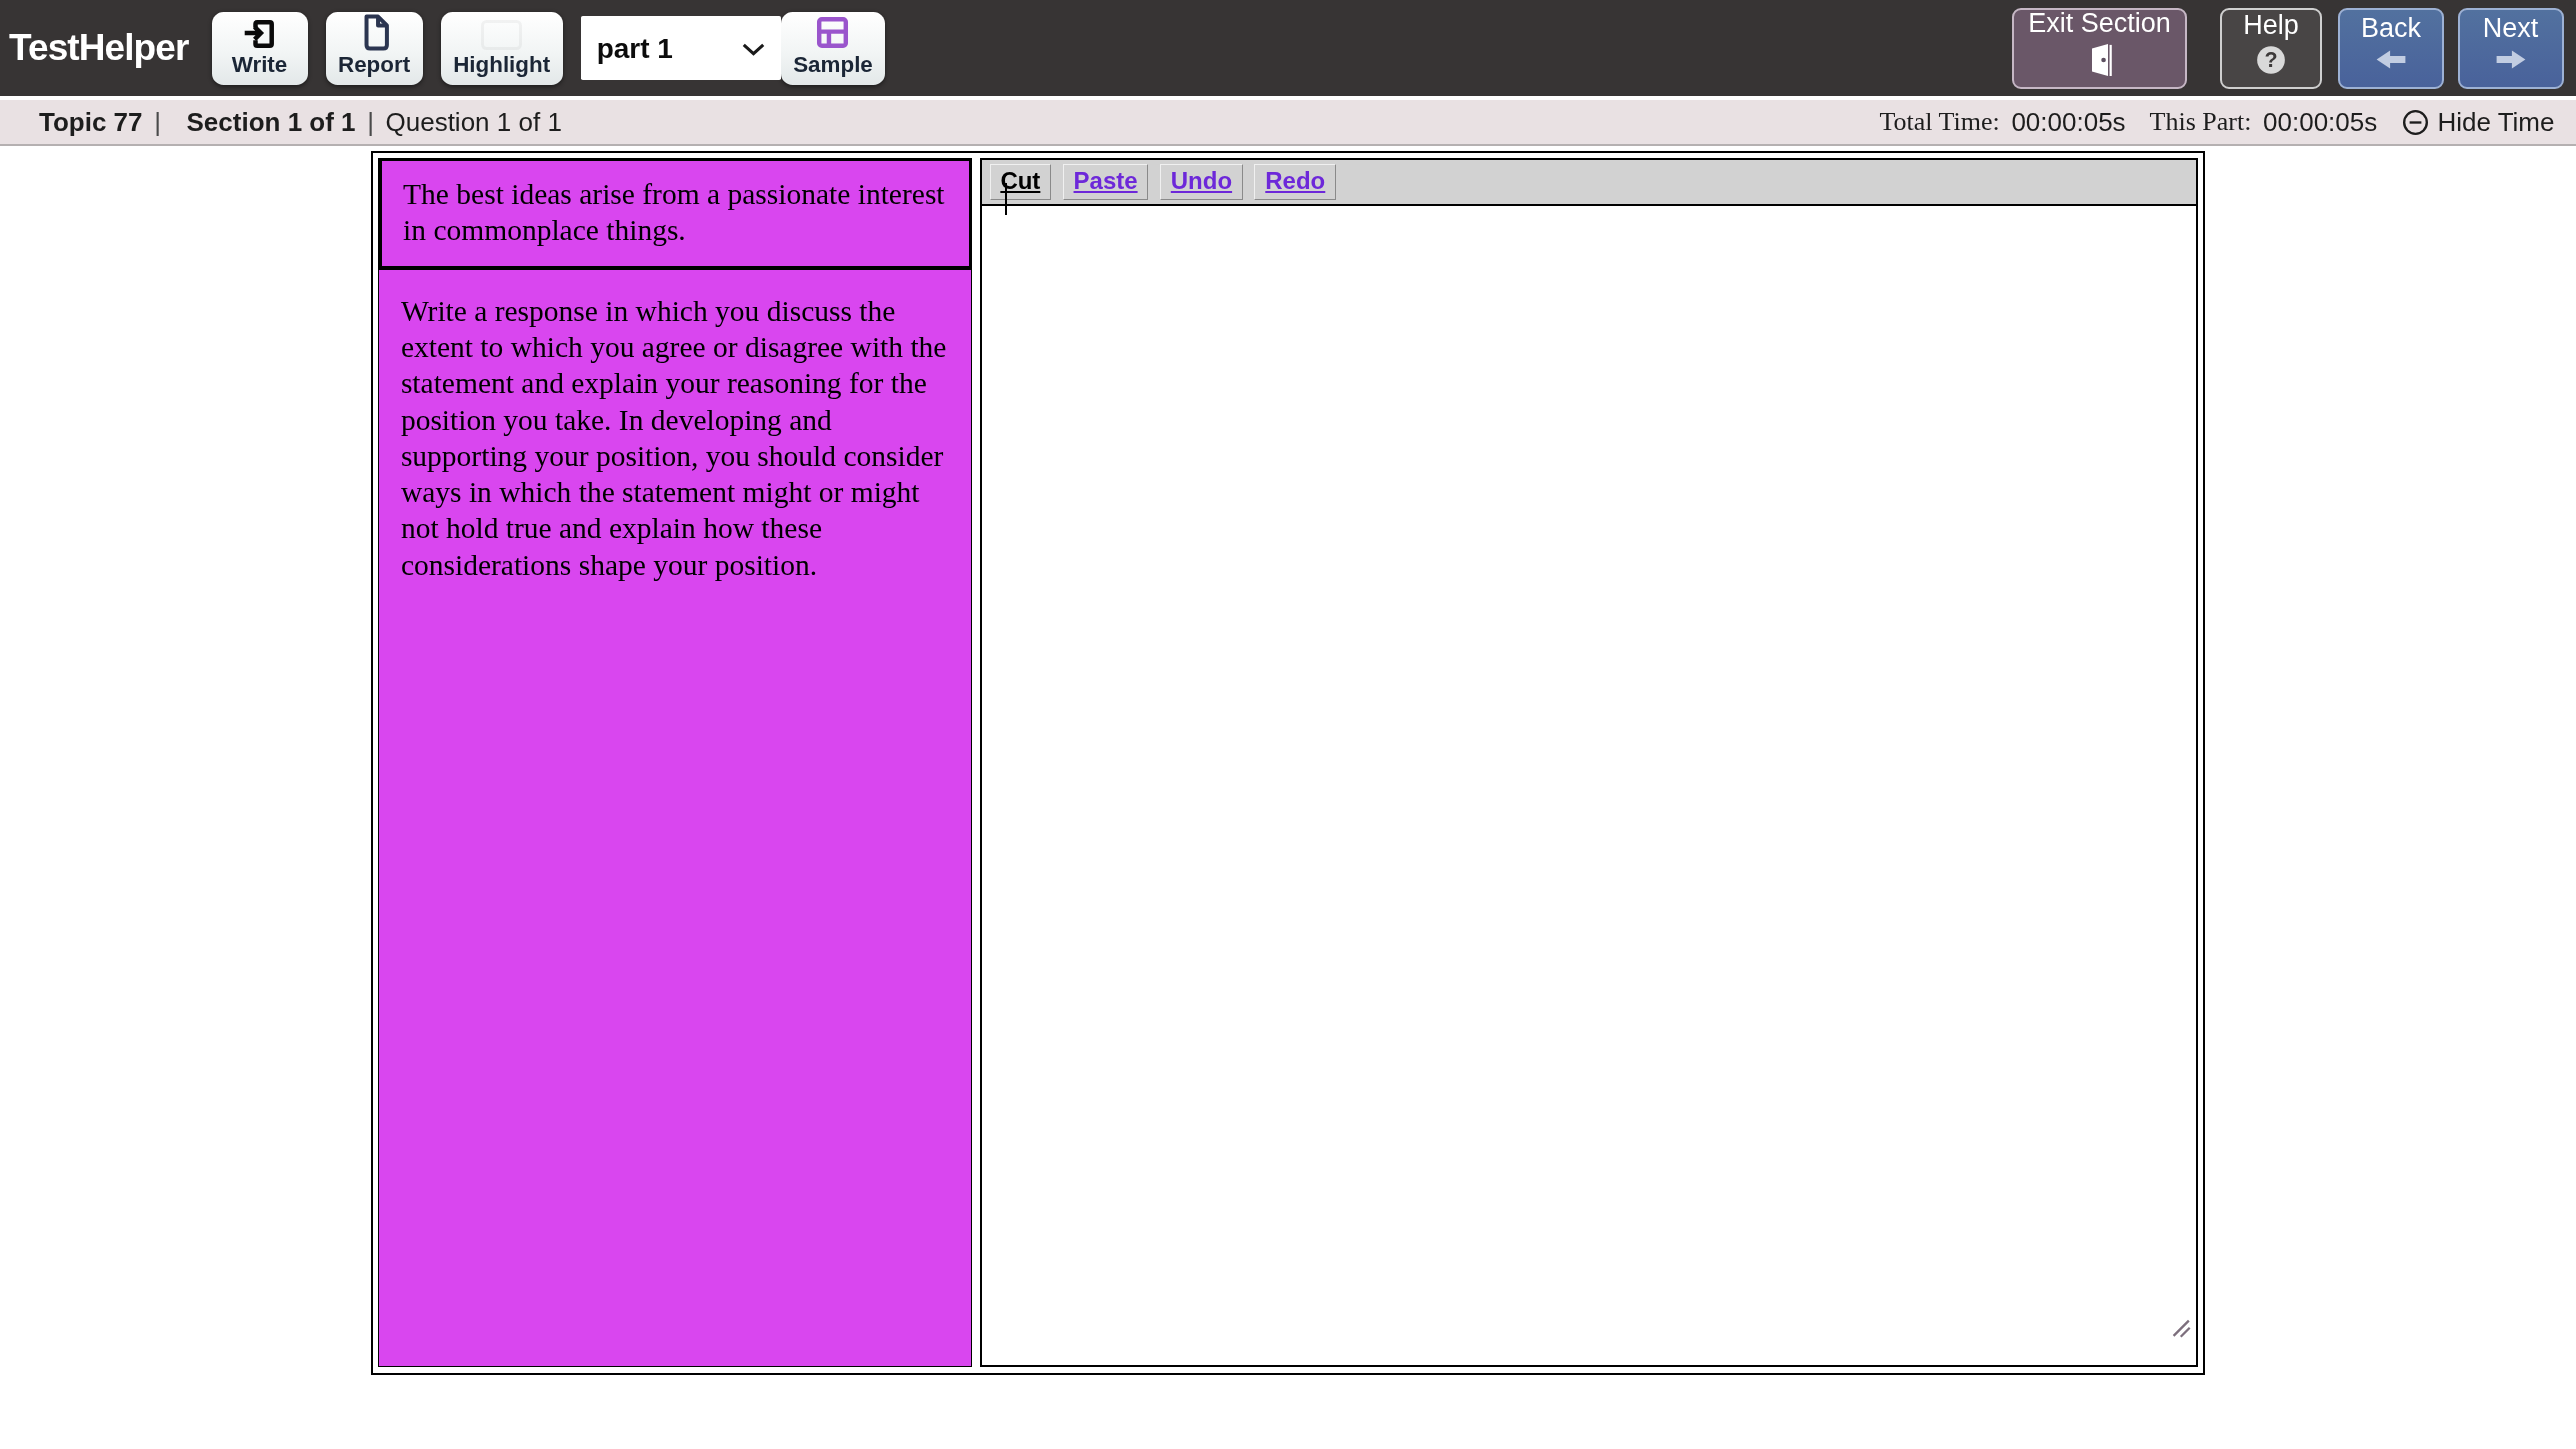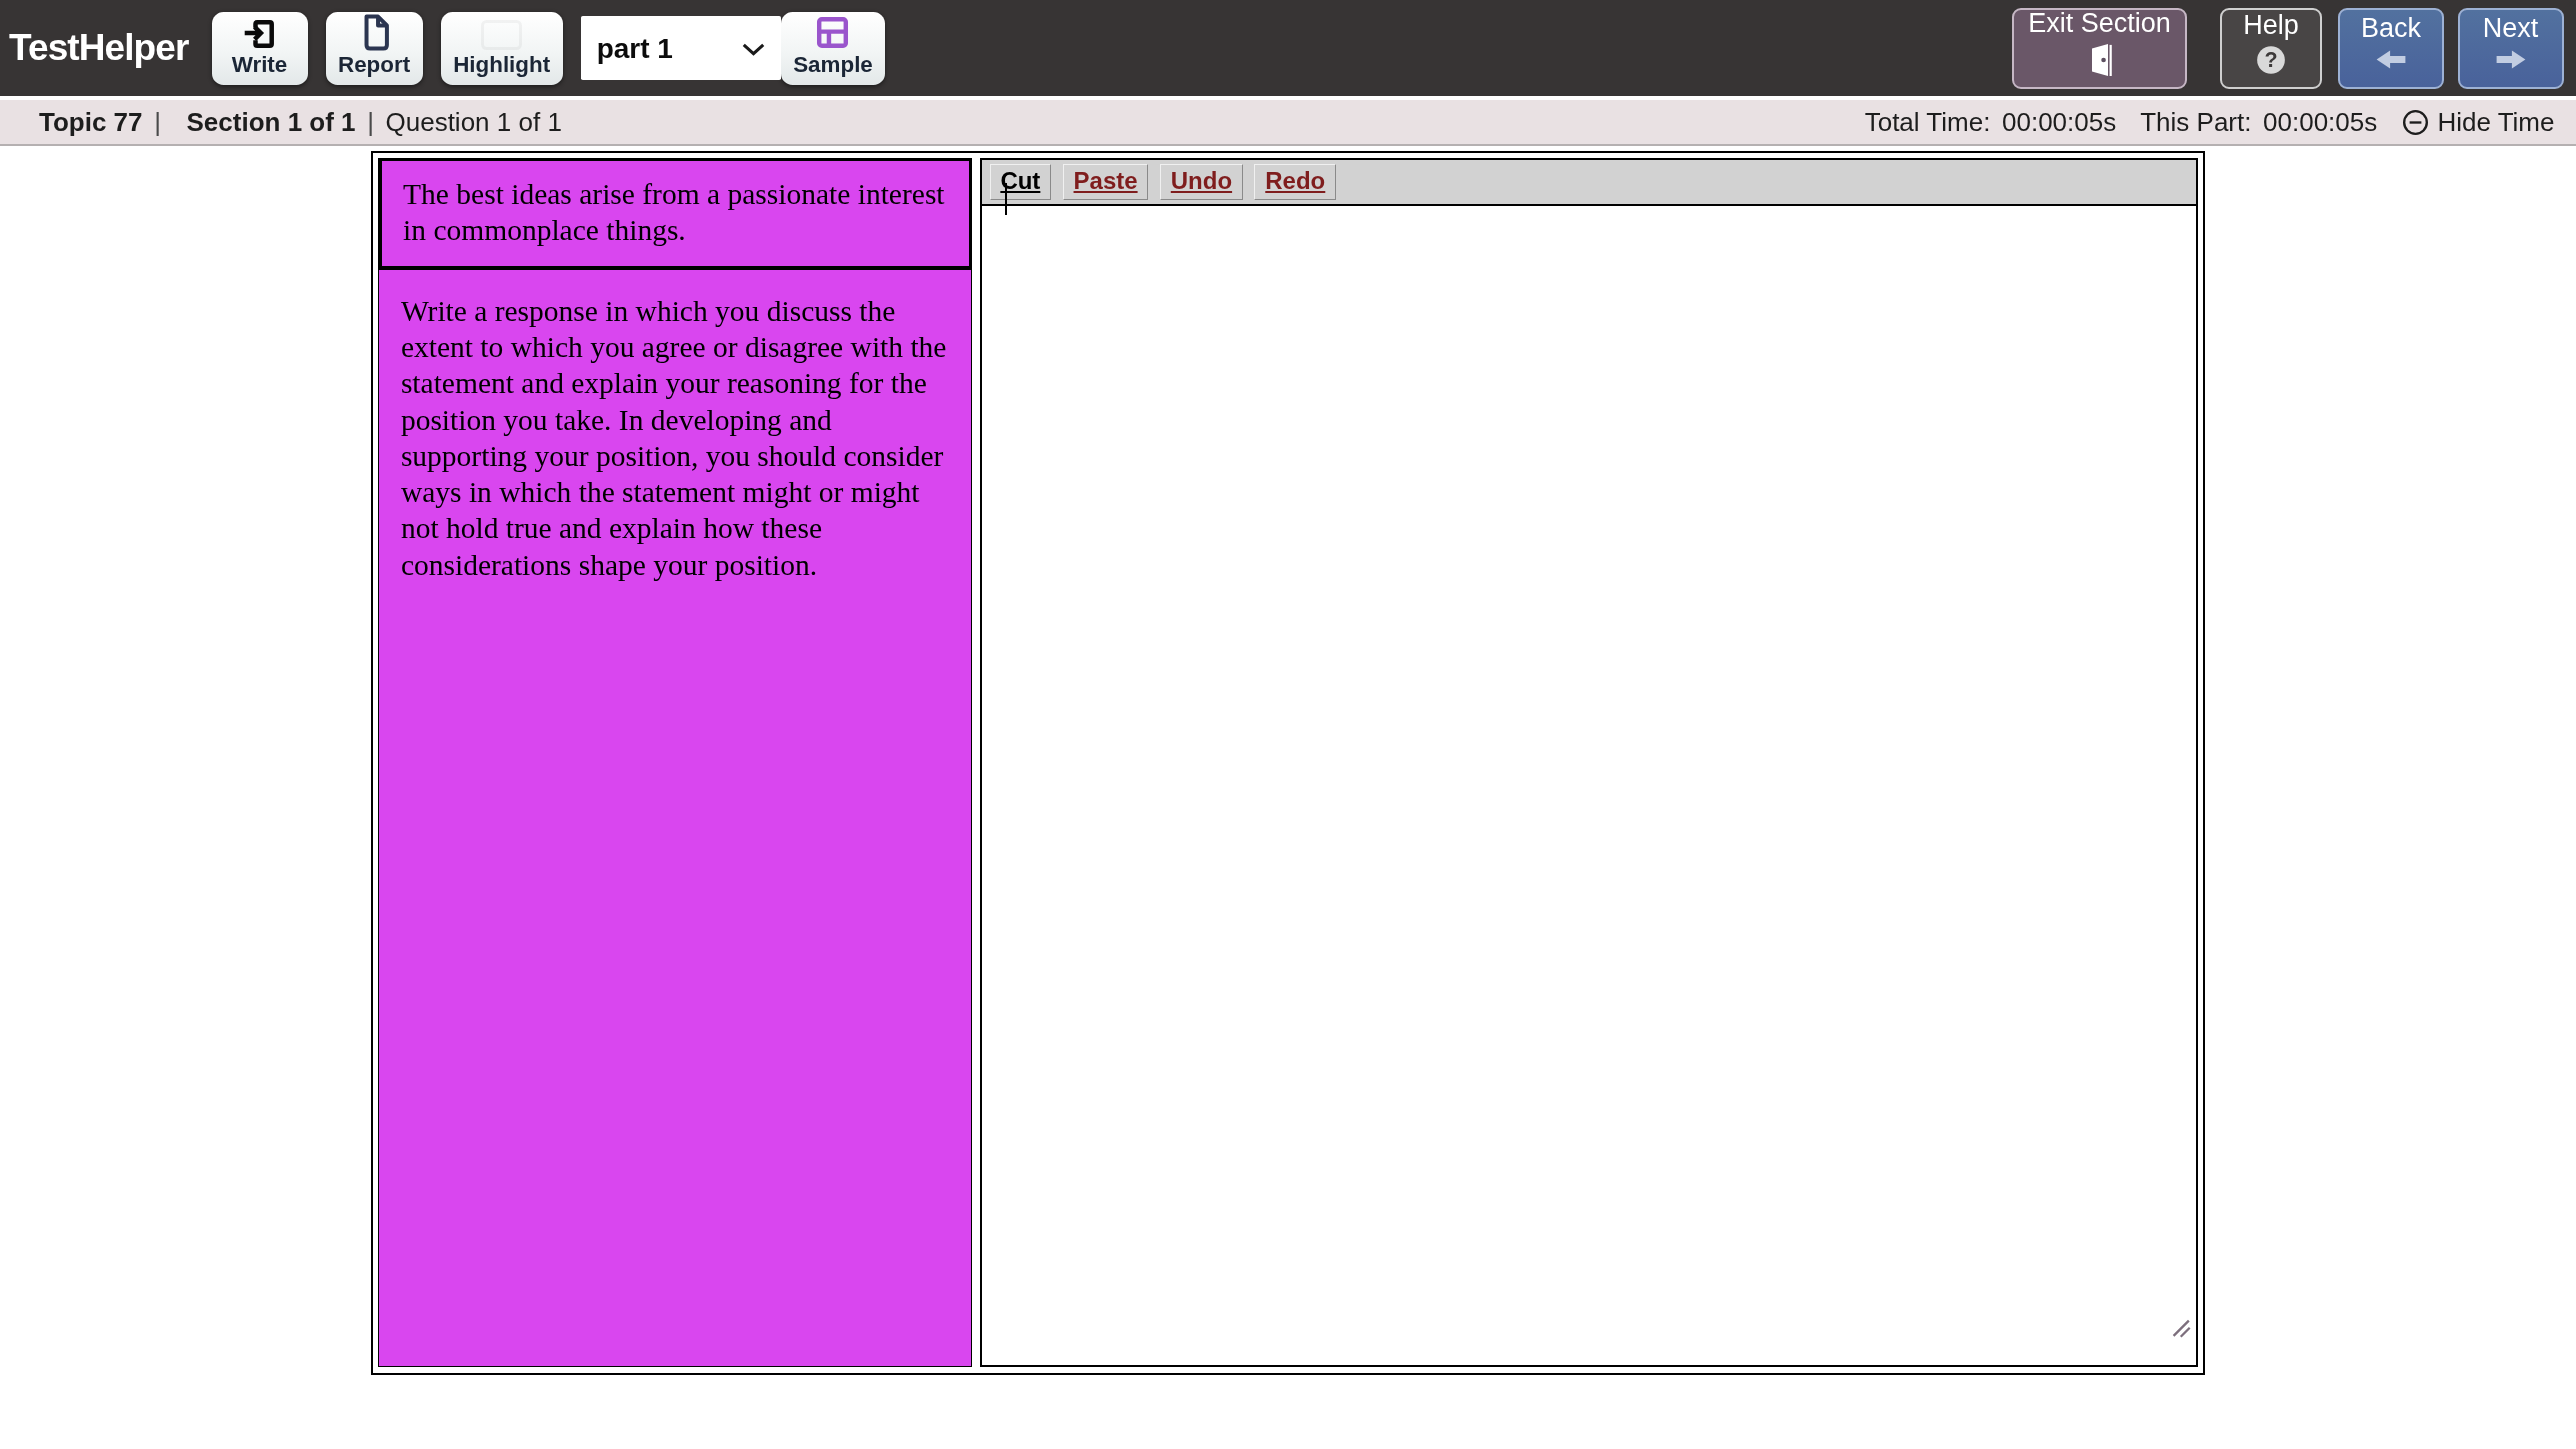--- a/index.html
+++ b/index.html
@@ -48,21 +48,21 @@
   
   .statusbar {
     height:46px; background:#e9e1e3; border-bottom:2.7px solid #b5b0b1;
     display:flex; align-items:center; padding:0 21.5px 0 25px;
     font-size:26px; color:#1d1d1d;
   }
   .sb-left { display:flex; align-items:center; white-space:nowrap; }
   .sb-sep { color:#4a4a4a; margin:0 11.6px; font-weight:normal; }
   .sb-bold { font-weight:bold;margin-left:14px; }
   .sb-right { margin-left:auto; display:flex; align-items:center; white-space:nowrap; }
-  .sb-time-label { margin-right:11.6px; }
+  .sb-time-label { margin-right:11.6px;font-family:Liberation Serif, serif; }
   .sb-time-value { margin-right:24px; }
   .hide-time { display:flex; align-items:center; gap:7.2px; cursor:pointer; }
 
   
   .content {
     width:1834px; height:1224px; margin:4.5px auto 0 auto;
     border:2.7px solid #000000; padding:5.4px; background:#ffffff;
     display:flex; gap:7.2px;
   }
   .prompt-panel {
@@ -84,21 +84,21 @@
   }
   .editor-toolbar {
     background:#d2d2d2; border-bottom:2.7px solid #000000;
     display:flex; align-items:center; gap:11.6px; padding:4.5px 5.4px 4.5px 8px;
   }
   .ed-btn {
     font-family:"Liberation Sans", sans-serif; font-size:24px; font-weight:bold;
     background:#d2d2d2; padding:1.8px 9.8px 3.6px 9.8px; cursor:pointer;
     border:1.8px solid; border-color:#f0f0f0 #8a8a8a #8a8a8a #f0f0f0; color:#000000;text-decoration:underline;
   }
-  .ed-btn.disabled { color:#7f1d1d; cursor:default; }
+  .ed-btn.disabled { color:#6d28d9; cursor:default; }
   .editor-area { flex:1; position:relative; background:#ffffff; }
   .caret { position:absolute; left:23px; top:23px; width:2.7px; height:32px; background:#000000; }
   .resize-handle { position:absolute; right:4.5px; bottom:27px; }
 </style>
 </head>
 <body>
 
 <div class="topbar">
   <div class="logo">TestHelper</div>
 

